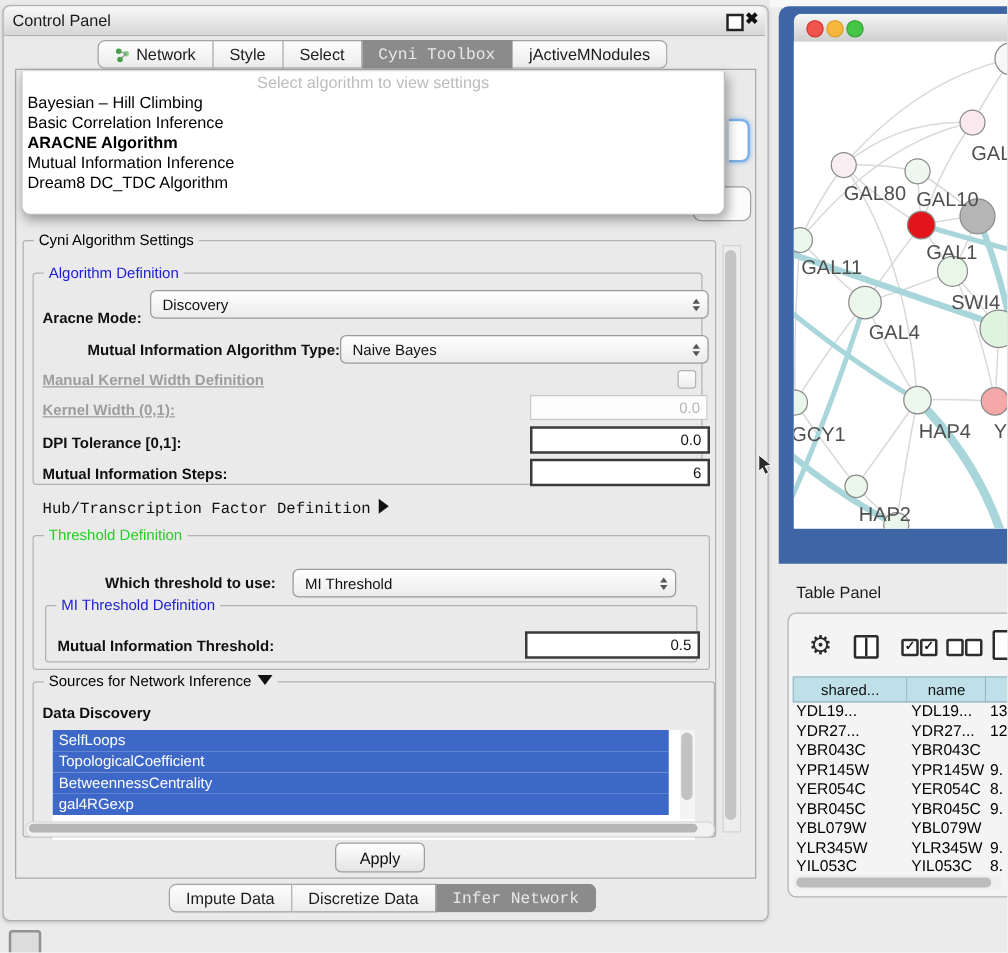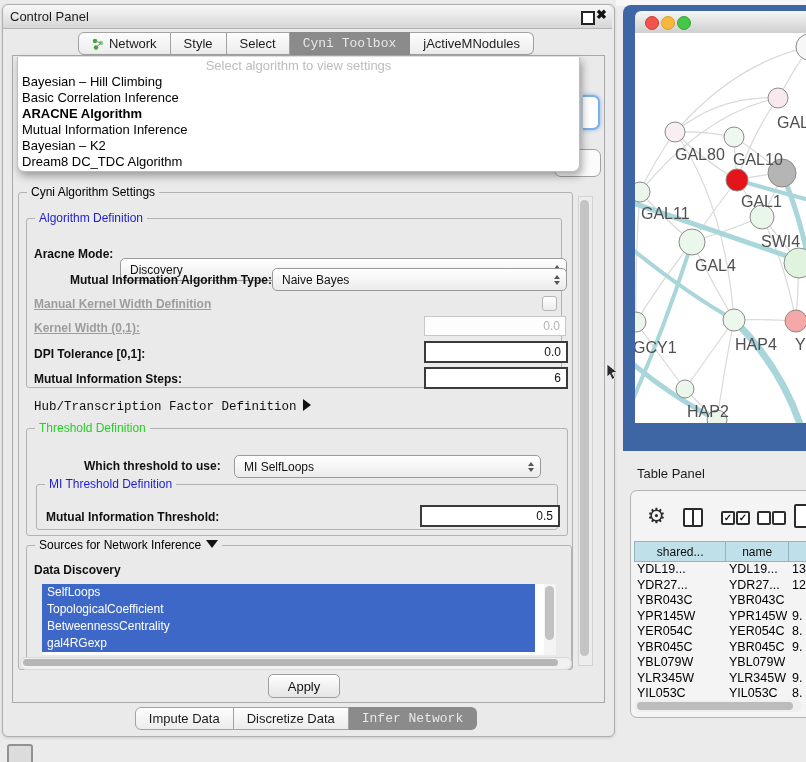--- a/index.html
+++ b/index.html
@@ -57,21 +57,21 @@
          padding:0 5px;line-height:18px;border:1px solid #a8a8a8;color:#111;}
   .field.dark{border:2px solid #3a3a3a;}
   .field.disabled{border:1px solid #c8c8c8;color:#b4b4b4;background:#fdfdfd;}
   .checkbox{position:absolute;width:13px;height:13px;border:1px solid #b4b4b4;border-radius:3px;
             background:linear-gradient(#ffffff,#ededed);}
   .tri-right{display:inline-block;width:0;height:0;border-top:6px solid transparent;border-bottom:6px solid transparent;
              border-left:8px solid #111;vertical-align:-1px;margin-left:6px;}
   .tri-down{display:inline-block;width:0;height:0;border-left:6px solid transparent;border-right:6px solid transparent;
             border-top:8px solid #111;vertical-align:1px;margin-left:5px;}
   
-  .attr-list{left:42px;top:584px;width:514px;height:71px;background:#fff;overflow:hidden;}
+  .attr-list{left:42px;top:584px;width:514px;height:88px;background:#fff;overflow:hidden;}
   .attr-item{width:488px;height:17px;line-height:17px;background:#3e68c8;color:#fff;font-size:12px;padding-left:5px;}
   .attr-vsb{position:absolute;right:0;top:0;width:12px;height:71px;background:#f4f4f4;}
   .attr-vsb .thumb{position:absolute;left:1px;top:2px;width:9px;height:54px;background:#c2c2c2;border-radius:5px;}
   
   .vsb{left:578px;top:196px;width:13px;height:468px;background:#ededed;border:1px solid #d2d2d2;}
   .vsb .thumb{position:absolute;left:1px;top:3px;width:9px;height:456px;background:#c4c4c4;border-radius:5px;}
   .hsb{left:20px;top:657px;width:550px;height:11px;background:#f1f1f1;border:1px solid #d8d8d8;border-radius:6px;}
   .hsb .thumb{position:absolute;left:2px;top:1px;width:535px;height:7px;background:#b6b6b6;border-radius:4px;}
   .btn{left:268px;top:674px;width:70px;height:22px;border:1px solid #9e9e9e;border-radius:5px;
        background:linear-gradient(#ffffff,#e4e4e4);font-size:13px;color:#111;
@@ -149,34 +149,33 @@
   <div class="abs frag-combo"></div>
   <div class="abs frag-field"></div>
 
   <div class="abs popup">
     <div class="ph">Select algorithm to view settings</div>
     <div id="popup-options">
         <div class="opt">Bayesian – Hill Climbing</div>
         <div class="opt">Basic Correlation Inference</div>
         <div class="opt bold">ARACNE Algorithm</div>
         <div class="opt">Mutual Information Inference</div>
-        <div class="opt">Bayesian – K2</div>
         <div class="opt">Dream8 DC_TDC Algorithm</div>
       </div>
   </div>
 
   <div class="abs gbox" style="left:18px;top:192px;width:553px;height:476px;">
     <span class="legend">Cyni Algorithm Settings</span>
   </div>
 
   <div class="abs gbox" style="left:26px;top:218px;width:534px;height:168px;">
     <span class="legend blue">Algorithm Definition</span>
   </div>
   <div class="lbl abs" style="left:34px;top:247px;">Aracne Mode:</div>
-  <div class="combo" style="left:120px;top:258px;width:436px;">
+  <div class="combo" style="left:120px;top:232px;width:436px;">
     <span>Discovery</span>
     <span class="spn">
         <i class="up"></i>
         <i class="dn"></i>
       </span>
   </div>
   <div class="lbl abs" style="left:34px;top:273px;margin-left:36px;">Mutual Information Algorithm Type:</div>
   <div class="combo" style="left:272px;top:268px;width:284px;align-items:center;">
     <span>Naive Bayes</span>
     <span class="spn">
@@ -195,21 +194,21 @@
 
   <div class="lbl plain abs" style="left:34px;top:399px;font-size:12.5px;">
     <span>Hub/Transcription Factor Definition</span><span class="tri-right"></span>
   </div>
 
   <div class="abs gbox" style="left:26px;top:428px;width:540px;height:106px;">
     <span class="legend green">Threshold Definition</span>
   </div>
   <div class="lbl abs" style="left:84px;top:459px;">Which threshold to use:</div>
   <div class="combo" style="left:234px;top:455px;width:296px;">
-    <span>MI SelfLoops</span>
+    <span>MI Threshold</span>
     <span class="spn">
         <i class="up"></i>
         <i class="dn"></i>
       </span>
   </div>
   <div class="abs gbox" style="left:36px;top:484px;width:520px;height:44px;">
     <span class="legend blue">MI Threshold Definition</span>
   </div>
   <div class="lbl abs" style="left:46px;top:510px;">Mutual Information Threshold:</div>
   <div class="field dark" style="left:420px;top:505px;width:126px;">0.5</div>

